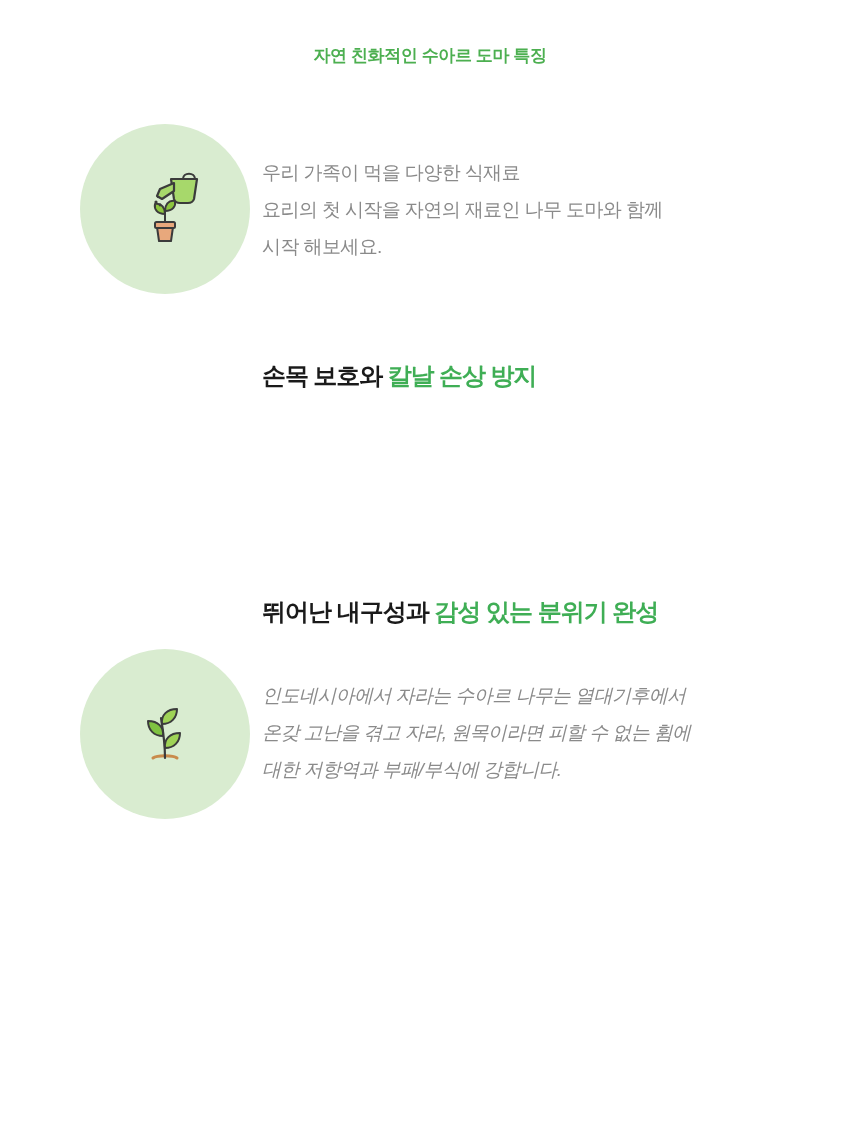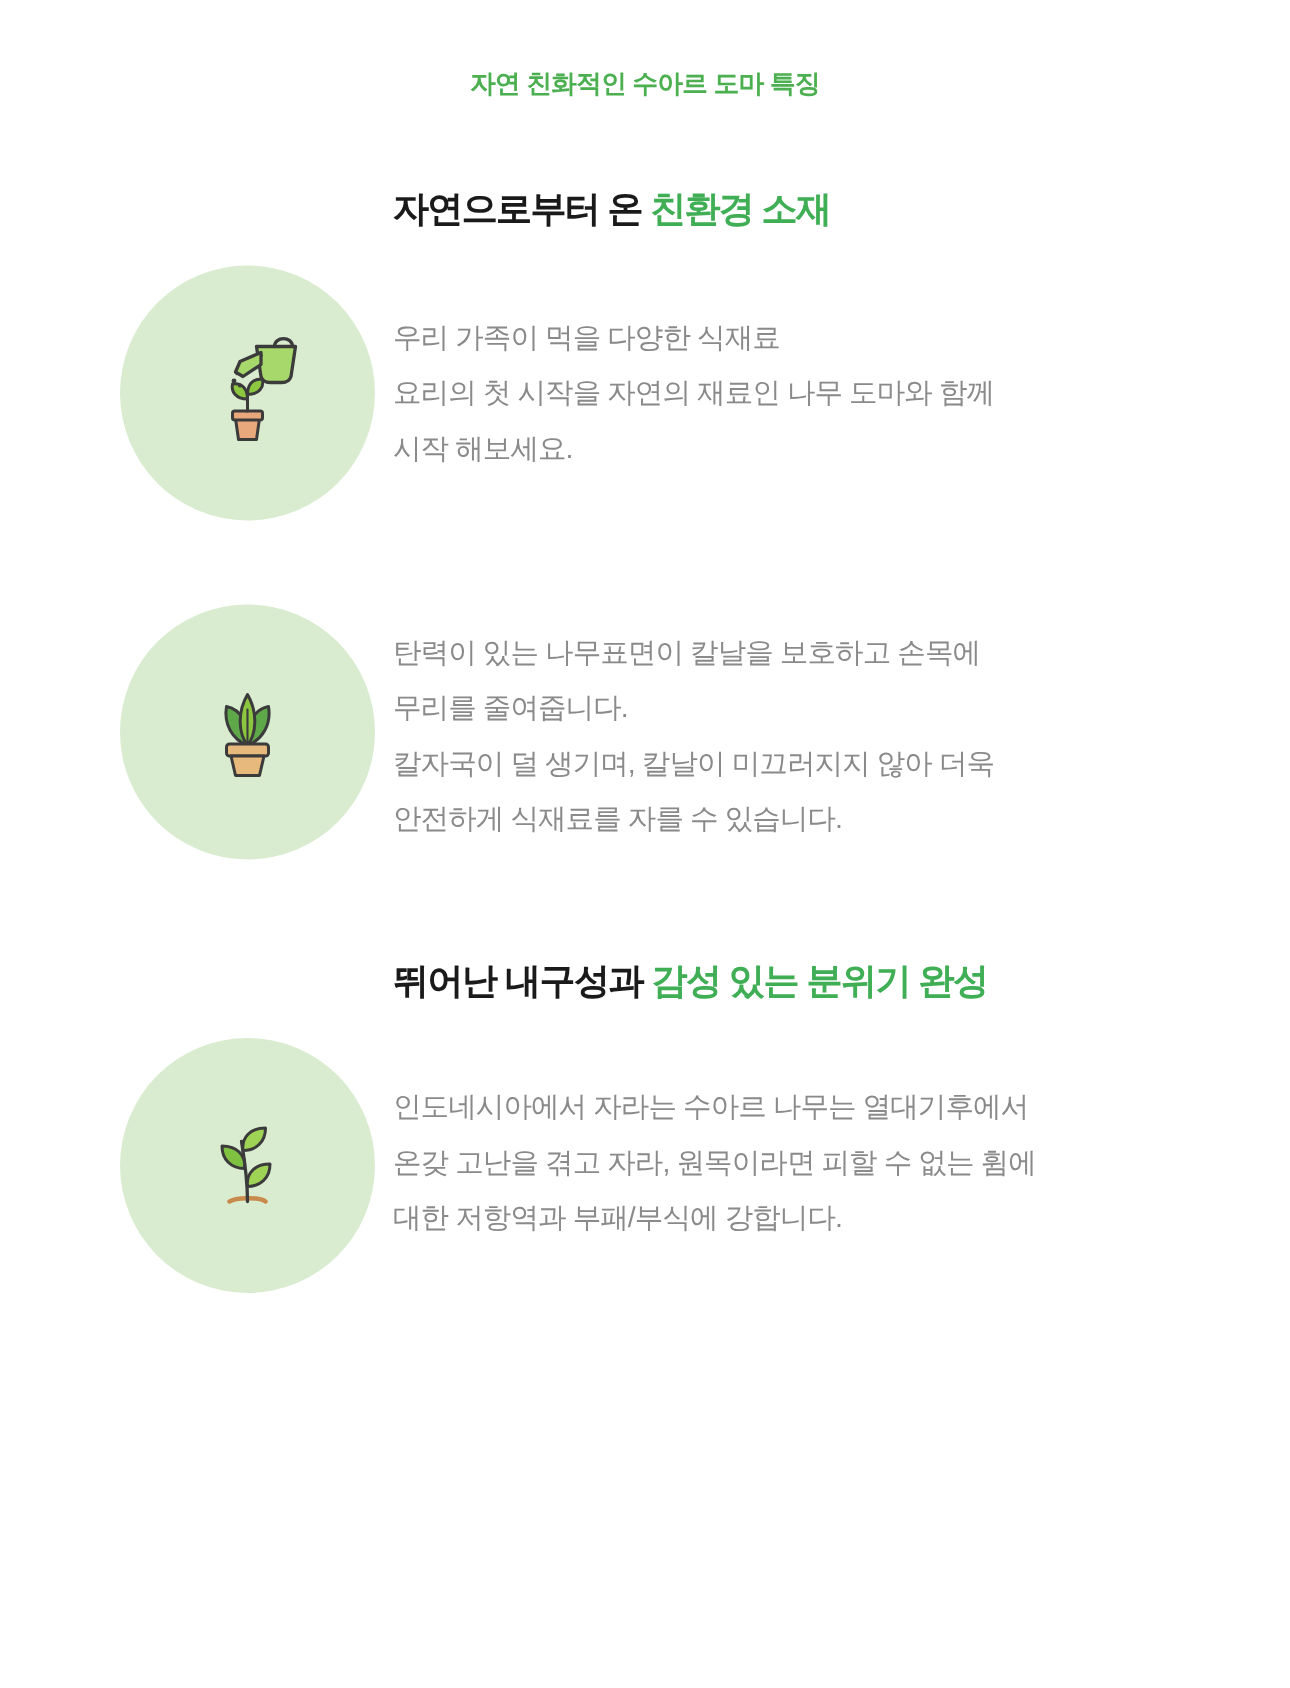--- a/index.html
+++ b/index.html
@@ -97,36 +97,35 @@
     line-height: 1.95;
     letter-spacing: -0.6px;
     white-space: pre-line;
   }
 
   
   .feature-1 .feature-body { min-height: 170px; }
   .feature-2 { margin-top: 60px; }
   .feature-2 .feature-text { padding-top: 14px; }
   .feature-3 { margin-top: 72px; }
-  .feature-3 .feature-text { padding-top: 28px; }
+  .feature-3 .feature-text { padding-top: 28px; font-style: italic; }
   .feature-3 .feature-title { letter-spacing: -1.0px; margin-top: 48px; }
 </style>
 </head>
 <body>
 
 <div class="page">
 
   <div class="header">
     <div class="eyebrow">자연 친화적인 수아르 도마 특징</div>
   </div>
 
   <div class="features">
 
     <div class="feature feature-1">
-      <div class="feature-title"><span>자연으로부터 온 </span><span class="accent">친환경 소재</span></div>
       <div class="feature-body">
         <div class="icon-circle">
           <span>
             <svg width="76" height="76" viewBox="0 0 76 76" aria-hidden="true">
 
               <path d="M30 58 L46 58 L44 72 L32 72 Z" fill="#e8a87c" stroke="#3b3b3b" stroke-width="2" stroke-linejoin="round"></path>
               <rect x="28" y="53" width="20" height="6" rx="1.5" fill="#e8a87c" stroke="#3b3b3b" stroke-width="2"></rect>
 
               <path d="M38 53 L38 40" stroke="#3b3b3b" stroke-width="2" stroke-linecap="round"></path>
               <path d="M38 45 C30 45 27 40 28 35 C35 34 38 39 38 45 Z" fill="#8dc63f" stroke="#3b3b3b" stroke-width="2" stroke-linejoin="round"></path>
@@ -144,40 +143,21 @@
             </svg>
           </span>
         </div>
         <div class="feature-text">우리 가족이 먹을 다양한 식재료
 요리의 첫 시작을 자연의 재료인 나무 도마와 함께
 시작 해보세요.</div>
       </div>
     </div>
 
     <div class="feature feature-2">
-      <div class="feature-body">
-        <div class="icon-circle">
-          <span>
-            <svg width="76" height="76" viewBox="0 0 76 76" aria-hidden="true">
-
-              <path d="M38 50 C28 46 22 36 24 24 C34 26 39 36 38 50 Z" fill="#5fa84a" stroke="#3b3b3b" stroke-width="2" stroke-linejoin="round"></path>
-              <path d="M38 50 C48 46 54 36 52 24 C42 26 37 36 38 50 Z" fill="#5fa84a" stroke="#3b3b3b" stroke-width="2" stroke-linejoin="round"></path>
-              <path d="M38 50 C32 42 31 28 38 16 C45 28 44 42 38 50 Z" fill="#8cc63f" stroke="#3b3b3b" stroke-width="2" stroke-linejoin="round"></path>
-              <path d="M38 48 L38 26" stroke="#3b3b3b" stroke-width="1.4" stroke-linecap="round"></path>
-
-              <rect x="24" y="49" width="28" height="8" rx="2" fill="#e8b97c" stroke="#3b3b3b" stroke-width="2"></rect>
-              <path d="M27 57 L49 57 L46 70 L30 70 Z" fill="#e8b97c" stroke="#3b3b3b" stroke-width="2" stroke-linejoin="round"></path>
-            </svg>
-          </span>
-        </div>
-        <div class="feature-text">탄력이 있는 나무표면이 칼날을 보호하고 손목에
-무리를 줄여줍니다.
-칼자국이 덜 생기며, 칼날이 미끄러지지 않아 더욱
-안전하게 식재료를 자를 수 있습니다.</div>
-      </div>
+      <div class="feature-title"><span>손목 보호와 </span><span class="accent">칼날 손상 방지</span></div>
     </div>
 
     <div class="feature feature-3">
       <div class="feature-title"><span>뛰어난 내구성과 </span><span class="accent"> 감성 있는 분위기 완성</span></div>
       <div class="feature-body">
         <div class="icon-circle">
           <span>
             <svg width="76" height="76" viewBox="0 0 76 76" aria-hidden="true">
 
               <path d="M26 64 C30 61 46 61 50 64" fill="none" stroke="#c98b4b" stroke-width="3" stroke-linecap="round"></path>

